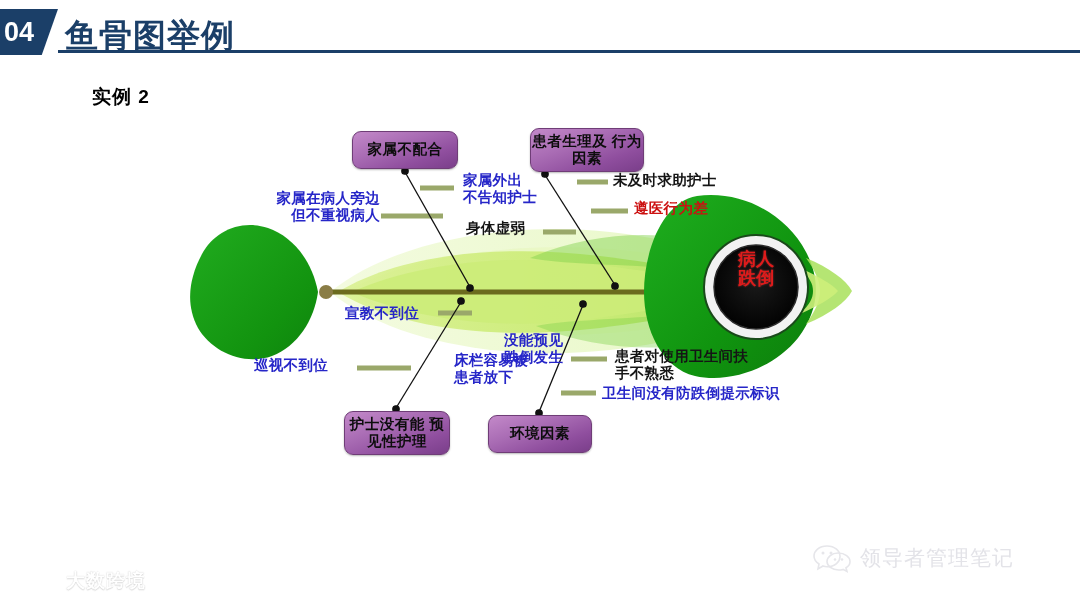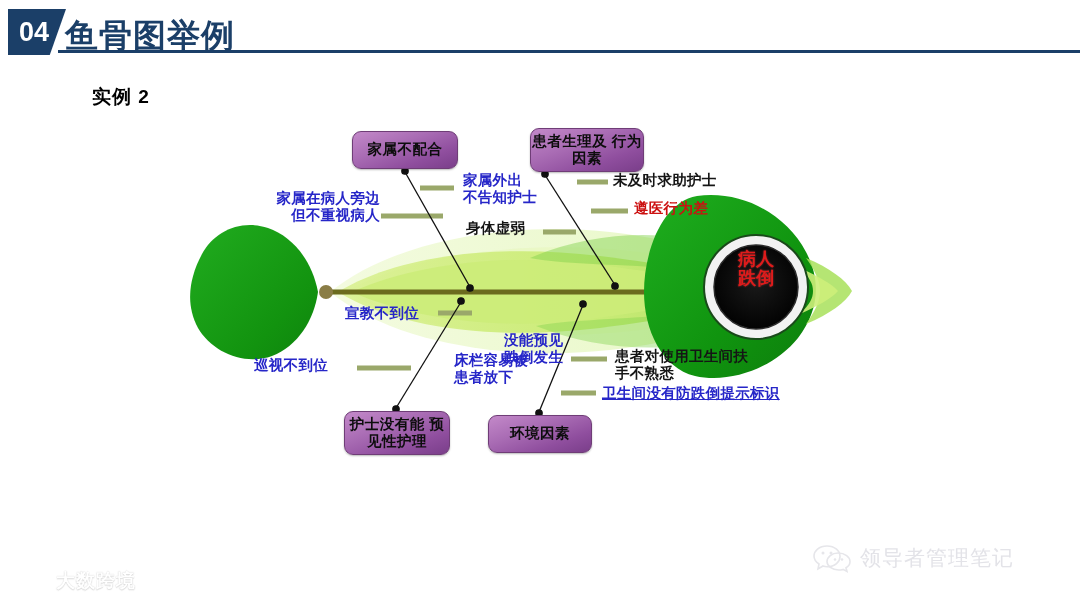--- a/index.html
+++ b/index.html
@@ -26,24 +26,23 @@
     position: absolute;
     left: 0; top: 9px;
     width: 58px;
     height: 46px;
     background: #1b3f68;
     clip-path: polygon(0 0, 100% 0, 72% 100%, 0 100%);
     color: #ffffff;
     font-size: 27px;
     font-weight: bold;
     line-height: 46px;
-    padding-left: 11px;
+    padding-left: 4px;
     box-sizing: border-box;
     letter-spacing: 0px;
-    margin-left: 8px;
   }
   #page-title {
     position: absolute;
     left: 65px;
     top: 14px;
     font-size: 33px;
     font-weight: bold;
     color: #1b3f68;
     letter-spacing: 1px;
   }
@@ -132,21 +131,21 @@
     white-space: pre-line;
   }
 
   
   #wm-left {
     position: absolute;
     left: 8px;
     top: 568px;
     display: flex;
     align-items: center;
-    gap: 6px;
+    gap: 16px;
     opacity: 0.92;
   }
   #wm-left .wm-text {
     font-size: 19px;
     font-weight: bold;
     color: #ffffff;
     text-shadow: 0 0 1px rgba(150,150,150,0.55), 0 1px 1px rgba(170,170,170,0.35);
     letter-spacing: 1px;
   }
   #wm-right {
@@ -317,21 +316,21 @@
 
   <div class="cause blue l" style="left:504px; top:304px; width:92px;margin-top:28px;">没能预见
 跌倒发生</div>
 
   <div class="cause blue l" style="left:454px; top:352px; width:96px;">床栏容易被
 患者放下</div>
 
   <div class="cause black l" style="left:615px; top:348px; width:185px;">患者对使用卫生间扶
 手不熟悉</div>
 
-  <div class="cause blue l" style="left:602px; top:385px; width:210px;text-decoration:underline;">卫生间没有防跌倒提示标识</div>
+  <div class="cause blue l" style="left:602px; top:385px; width:210px;">卫生间没有防跌倒提示标识</div>
 </div>
 
 <div id="wm-left">
   <svg width="42" height="24" viewBox="0 0 42 24">
     <path d="M4 6 C 1 10, 1 17, 5 20 C 9 23, 15 21, 16 16" fill="none" stroke="#ffffff" stroke-width="2.4"></path>
     <ellipse cx="18" cy="7" rx="5" ry="5.5" fill="none" stroke="#ffffff" stroke-width="2.2"></ellipse>
     <ellipse cx="29" cy="6" rx="5" ry="5.5" fill="none" stroke="#ffffff" stroke-width="2.2"></ellipse>
   </svg>
   <span class="wm-text">大数跨境</span>
 </div>

